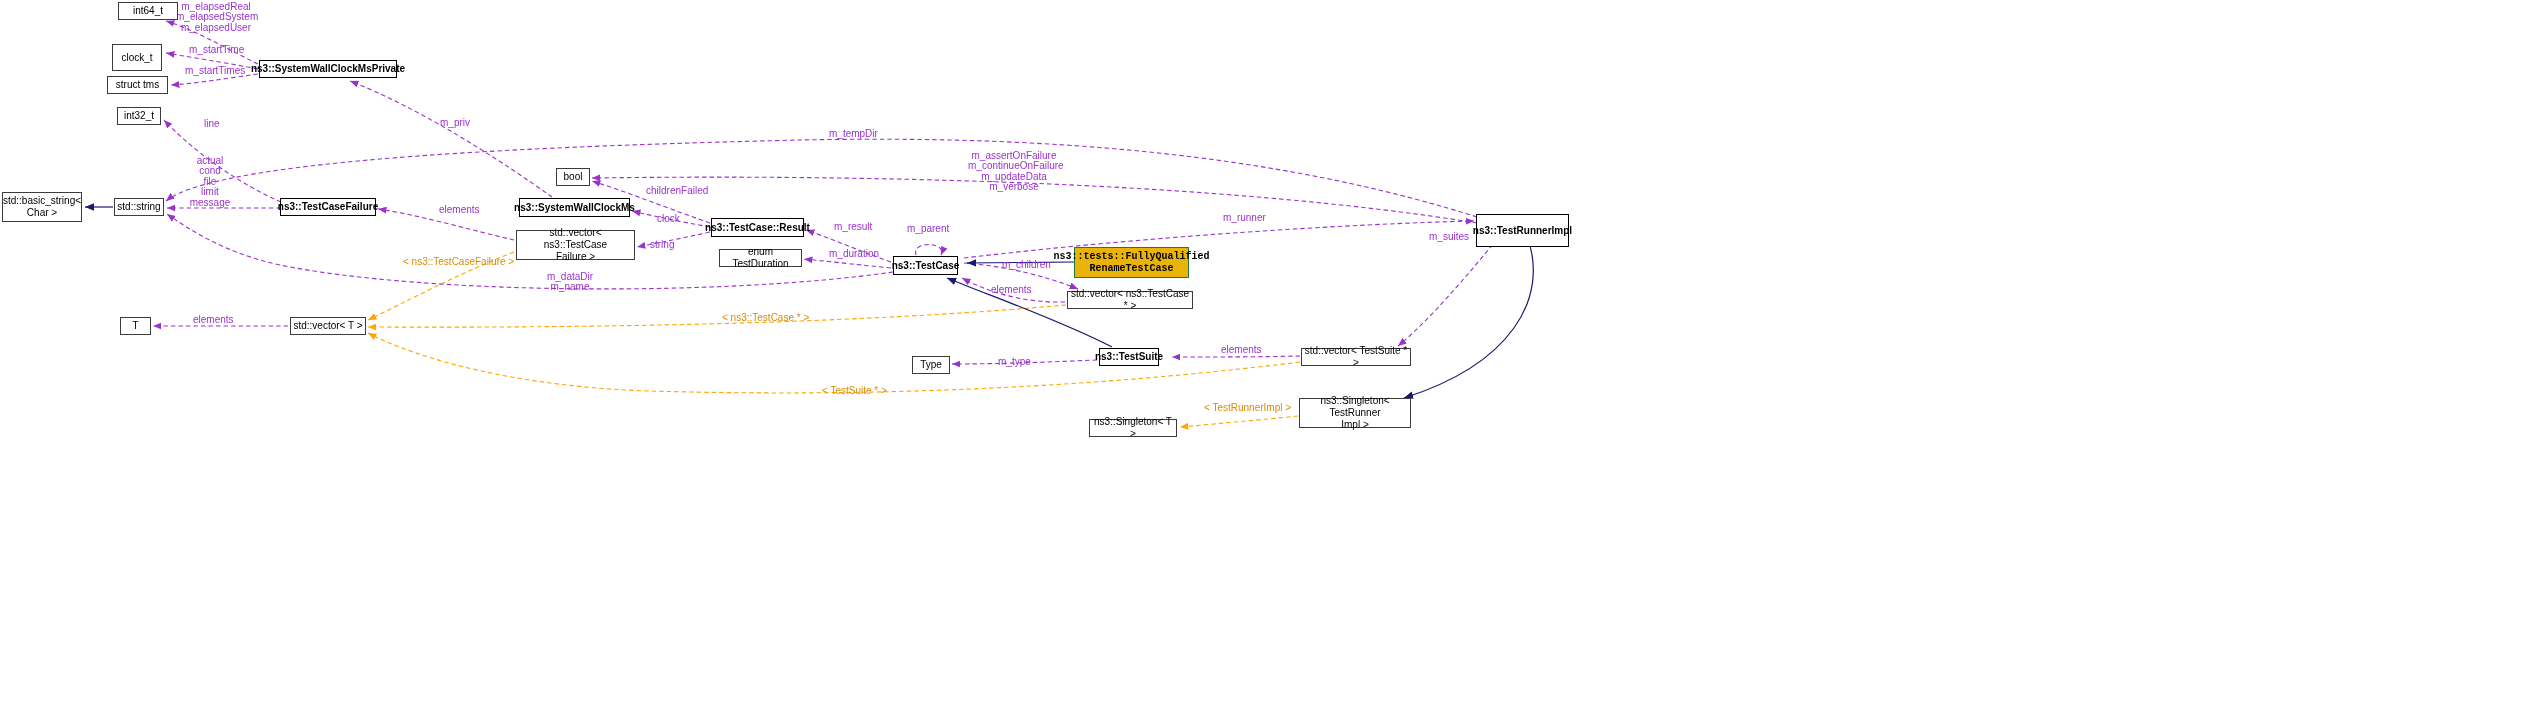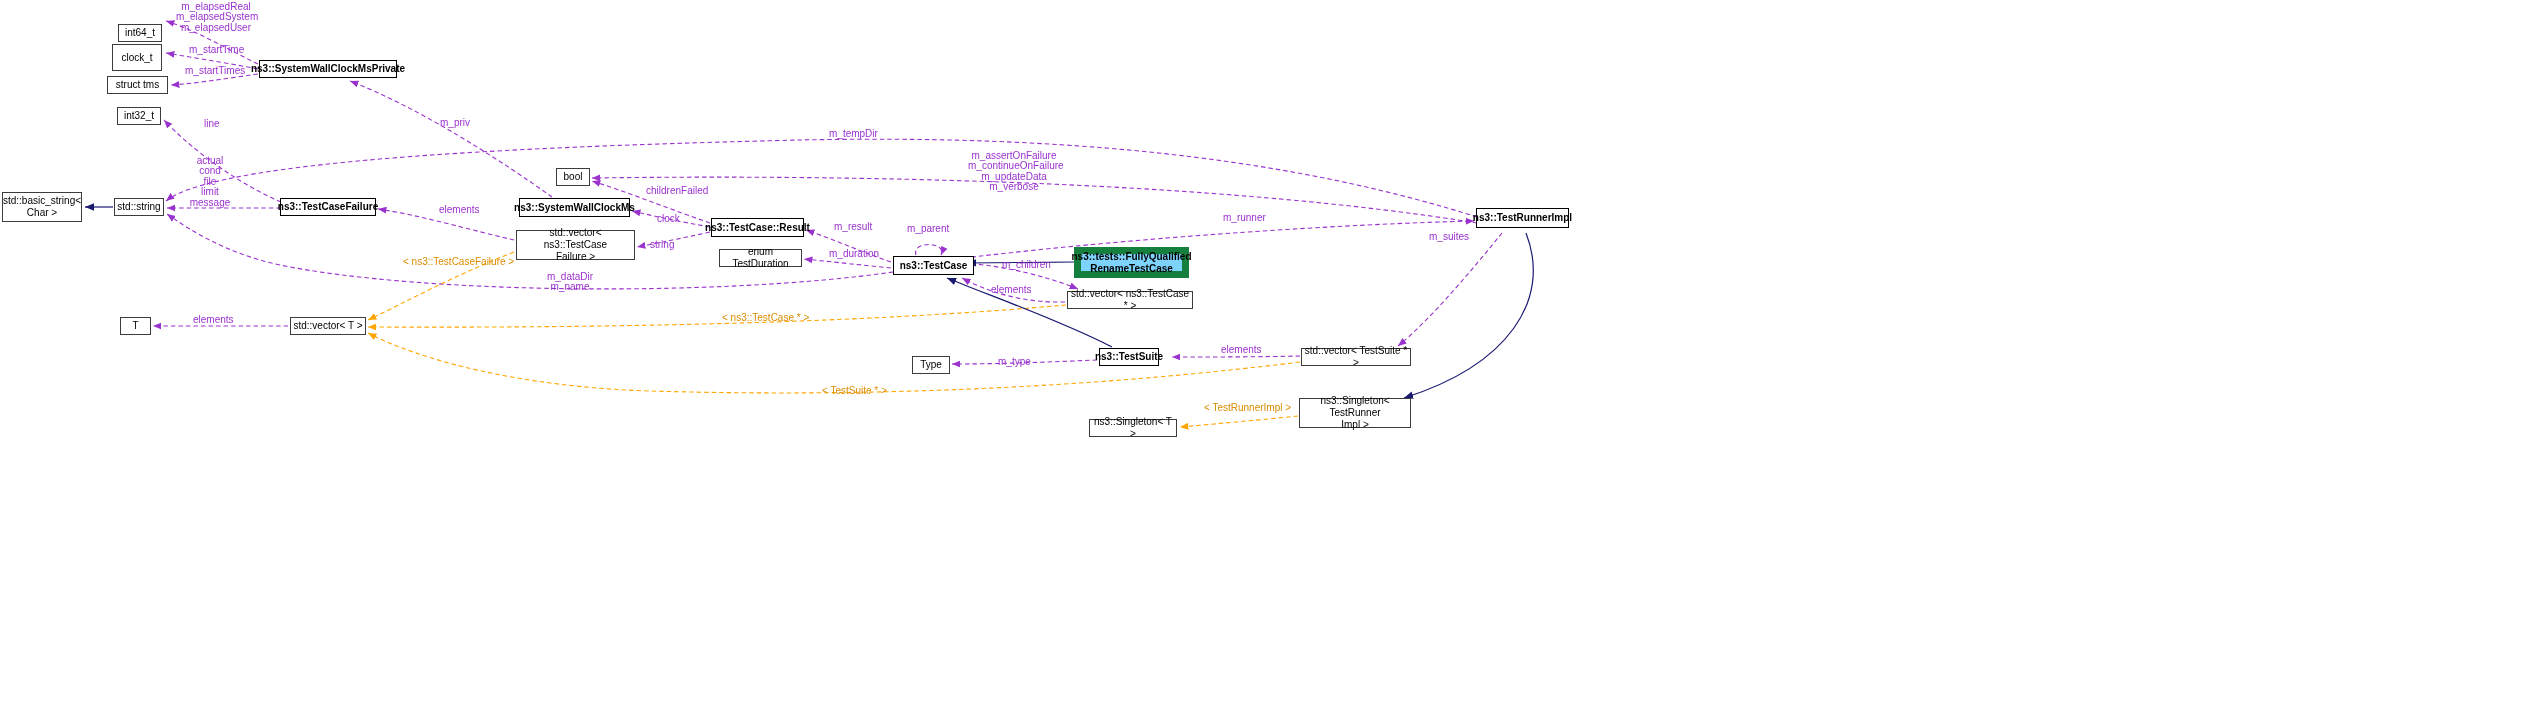--- a/index.html
+++ b/index.html
@@ -3,21 +3,21 @@
 <meta charset="utf-8">
 <style>
   html,body{margin:0;padding:0;background:#fff;}
   #diagram{position:relative;width:2533px;height:712px;background:#fff;
     font-family:"Liberation Sans",sans-serif;font-size:10px;color:#000;overflow:hidden;}
   #edgesvg{position:absolute;left:0;top:0;}
   .node{position:absolute;display:flex;align-items:center;justify-content:center;
     text-align:center;white-space:pre-line;background:#fff;border:1px solid #3c3c3c;
     box-sizing:border-box;line-height:1.2;padding:0 2px;}
   .node.cls{border-color:#000;font-weight:bold;}
-  .node.subject{background:#7dd3fc;border:7px solid #15803d;font-weight:bold;}
+  .node.subject{background:#eab308;border:1px solid #15803d;font-weight:bold;font-family:Liberation Mono, monospace;}
   .elabel{position:absolute;color:#9a32cd;white-space:pre-line;line-height:10.4px;font-size:10px;}
   .elabel.multi{text-align:center;}
   .elabel.tmpl{color:#d98c00;}
 </style>
 </head>
 <body>
 
 <div id="diagram">
 
   <svg id="edgesvg" width="2533" height="712" viewBox="0 0 2533 712">
@@ -105,42 +105,42 @@
 m_name</div>
   <div class="elabel" style="left:193px;top:315px">elements</div>
   <div class="elabel" style="left:998px;top:357px">m_type</div>
   <div class="elabel" style="left:1221px;top:345px">elements</div>
   <div class="elabel" style="left:1429px;top:232px">m_suites</div>
   <div class="elabel tmpl" style="left:403px;top:257px">&lt; ns3::TestCaseFailure &gt;</div>
   <div class="elabel tmpl" style="left:722px;top:313px">&lt; ns3::TestCase * &gt;</div>
   <div class="elabel tmpl" style="left:822px;top:386px">&lt; TestSuite * &gt;</div>
   <div class="elabel tmpl" style="left:1204px;top:403px">&lt; TestRunnerImpl &gt;</div>
 
-  <div class="node" style="left:118px;top:24px;width:44px;height:18px">int64_t</div>
+  <div class="node" style="left:118px;top:2px;width:60px;height:18px">int64_t</div>
   <div class="node" style="left:112px;top:44px;width:50px;height:27px">clock_t</div>
   <div class="node" style="left:107px;top:76px;width:61px;height:18px">struct tms</div>
   <div class="node" style="left:117px;top:107px;width:44px;height:18px">int32_t</div>
   <div class="node" style="left:2px;top:192px;width:80px;height:30px">std::basic_string&lt;
 Char &gt;</div>
   <div class="node" style="left:114px;top:198px;width:50px;height:18px">std::string</div>
   <div class="node cls" style="left:259px;top:60px;width:138px;height:18px">ns3::SystemWallClockMsPrivate</div>
   <div class="node cls" style="left:280px;top:198px;width:96px;height:18px">ns3::TestCaseFailure</div>
   <div class="node cls" style="left:519px;top:198px;width:111px;height:19px">ns3::SystemWallClockMs</div>
   <div class="node" style="left:556px;top:168px;width:34px;height:18px">bool</div>
   <div class="node" style="left:516px;top:230px;width:119px;height:30px">std::vector&lt; ns3::TestCase
 Failure &gt;</div>
   <div class="node cls" style="left:711px;top:218px;width:93px;height:19px">ns3::TestCase::Result</div>
   <div class="node" style="left:719px;top:249px;width:83px;height:18px">enum TestDuration</div>
-  <div class="node cls" style="left:893px;top:256px;width:81px;height:19px">ns3::TestCase</div>
+  <div class="node cls" style="left:893px;top:256px;width:65px;height:19px">ns3::TestCase</div>
   <div class="node subject" style="left:1074px;top:247px;width:115px;height:31px">ns3::tests::FullyQualified
 RenameTestCase</div>
   <div class="node" style="left:1067px;top:291px;width:126px;height:18px">std::vector&lt; ns3::TestCase * &gt;</div>
   <div class="node" style="left:120px;top:317px;width:31px;height:18px">T</div>
   <div class="node" style="left:290px;top:317px;width:76px;height:18px">std::vector&lt; T &gt;</div>
   <div class="node" style="left:912px;top:356px;width:38px;height:18px">Type</div>
   <div class="node cls" style="left:1099px;top:348px;width:60px;height:18px">ns3::TestSuite</div>
   <div class="node" style="left:1301px;top:348px;width:110px;height:18px">std::vector&lt; TestSuite * &gt;</div>
-  <div class="node cls" style="left:1476px;top:208px;width:93px;height:20px">ns3::TestRunnerImpl</div>
+  <div class="node cls" style="left:1476px;top:214px;width:93px;height:33px">ns3::TestRunnerImpl</div>
   <div class="node" style="left:1299px;top:398px;width:112px;height:30px">ns3::Singleton&lt; TestRunner
 Impl &gt;</div>
   <div class="node" style="left:1089px;top:419px;width:88px;height:18px">ns3::Singleton&lt; T &gt;</div>
 
 </div>
 
 </body></html>

